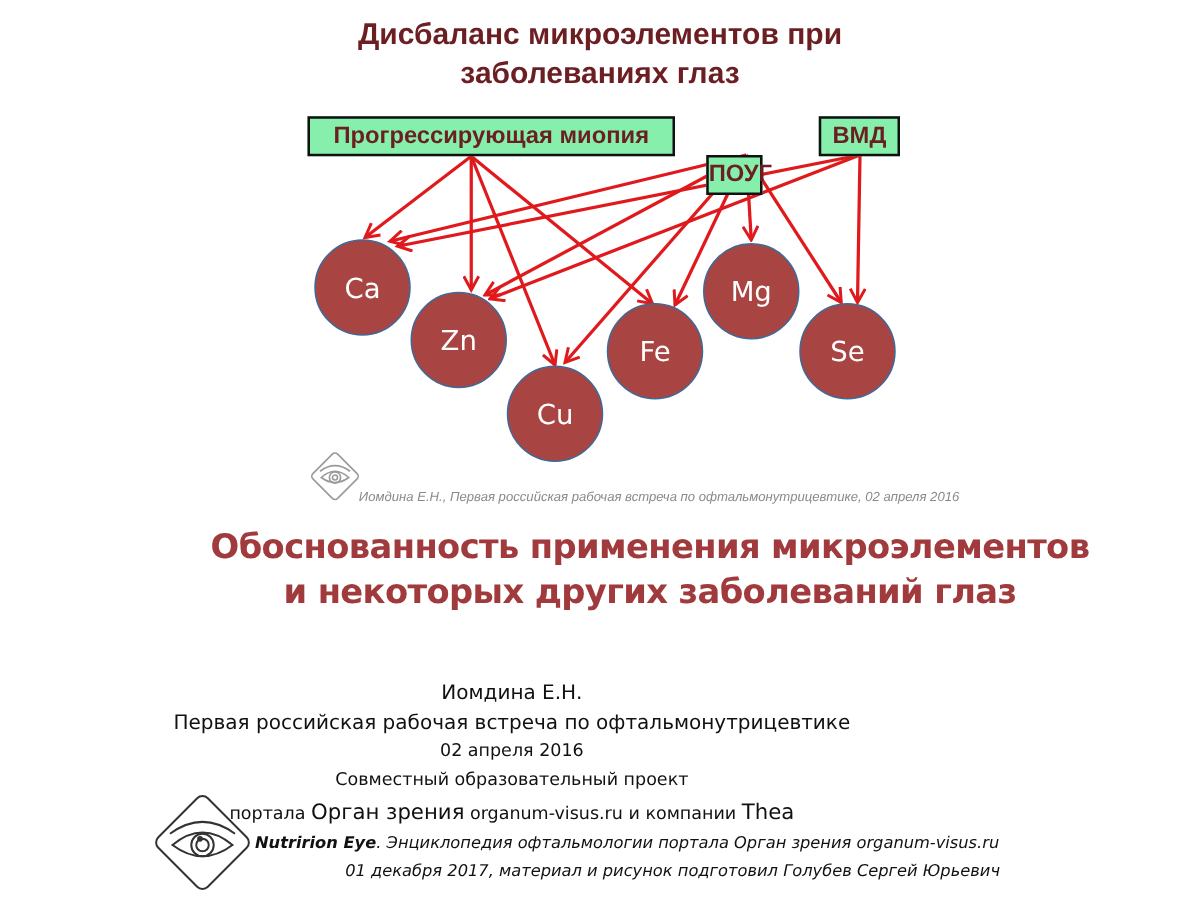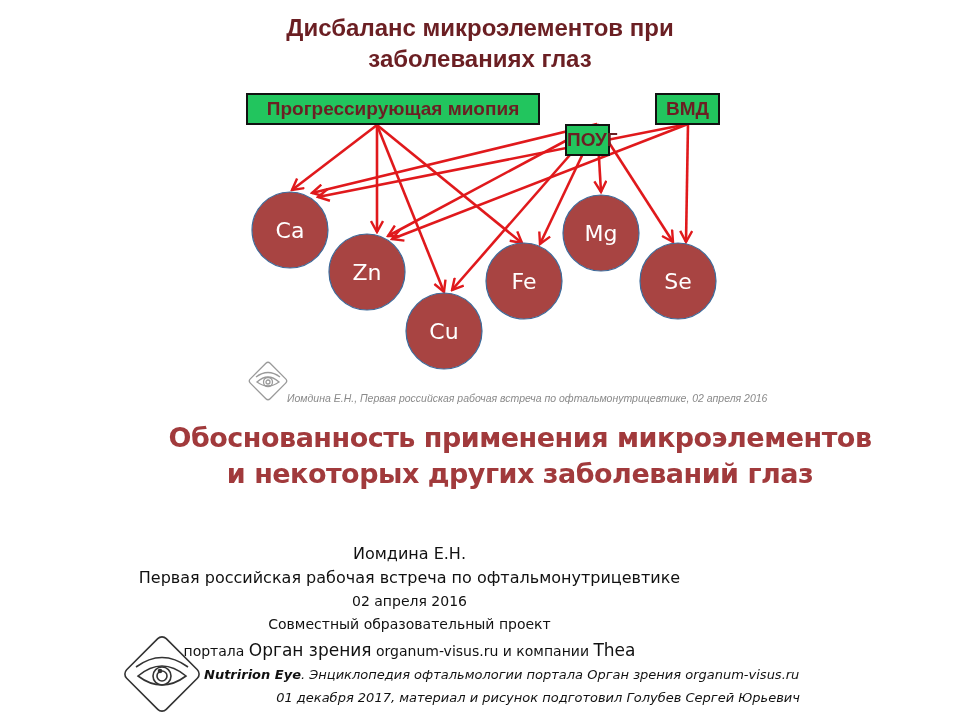--- a/index.html
+++ b/index.html
@@ -1,19 +1,19 @@
 <!DOCTYPE html>
 <html><head>
 <meta charset="utf-8">
 <style>
   html, body { margin:0; padding:0; background:#ffffff; }
   body { width:960px; height:718px; position:relative; overflow:hidden; font-family:"Liberation Sans", sans-serif; }
   .abs { position:absolute; }
   .top-title { left:0; width:960px; top:12px; text-align:center; color:#6b1f23; font-weight:bold; font-size:24px; line-height:31px; font-family:"Liberation Sans", sans-serif; }
-  .box { position:absolute; border:2px solid #111; background:#22c55e; color:#6b1f23; font-weight:bold; font-size:19px; line-height:26px; text-align:center; box-sizing:border-box; height:32px; padding-top:1px; font-family:"Liberation Sans", sans-serif; }
+  .box { position:absolute; border:2px solid #111; background:#86efac; color:#6b1f23; font-weight:bold; font-size:19px; line-height:26px; text-align:center; box-sizing:border-box; height:32px; padding-top:1px; font-family:"Liberation Sans", sans-serif; }
   svg.diagram { position:absolute; left:0; top:0; width:960px; height:420px; }
   .circle-label { font-family:"DejaVu Sans", sans-serif; font-size:22px; fill:#ffffff; }
   .credit-small { left:287px; top:392px; color:#8a8a8a; font-style:italic; font-size:10.5px; font-family:"Liberation Sans", sans-serif; white-space:nowrap; }
   .main-title { left:0; width:960px; top:420px; text-align:center; color:#a13a3c; font-weight:bold; font-size:27px; line-height:36px; font-family:"DejaVu Sans", sans-serif; letter-spacing:-0.5px;padding-left:40px; }
   .info { left:0; width:819px; text-align:center; color:#111; font-family:"DejaVu Sans", sans-serif; }
   .info1 { top:544px; font-size:16px; }
   .info2 { top:568px; font-size:16px; }
   .info3 { top:593px; font-size:14px; }
   .info4 { top:616px; font-size:14px; }
   .info5 { top:640px; font-size:14px; }

